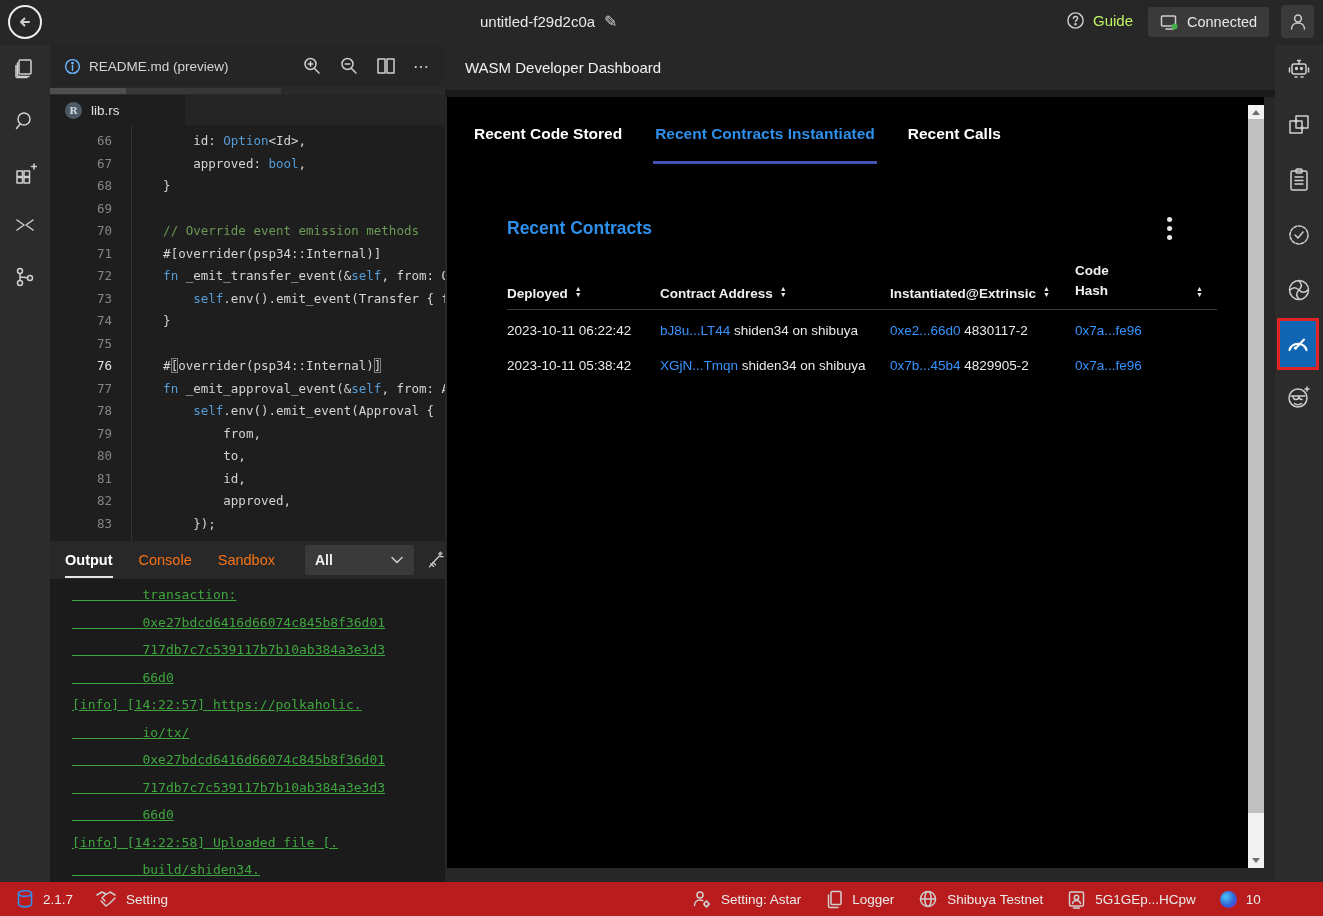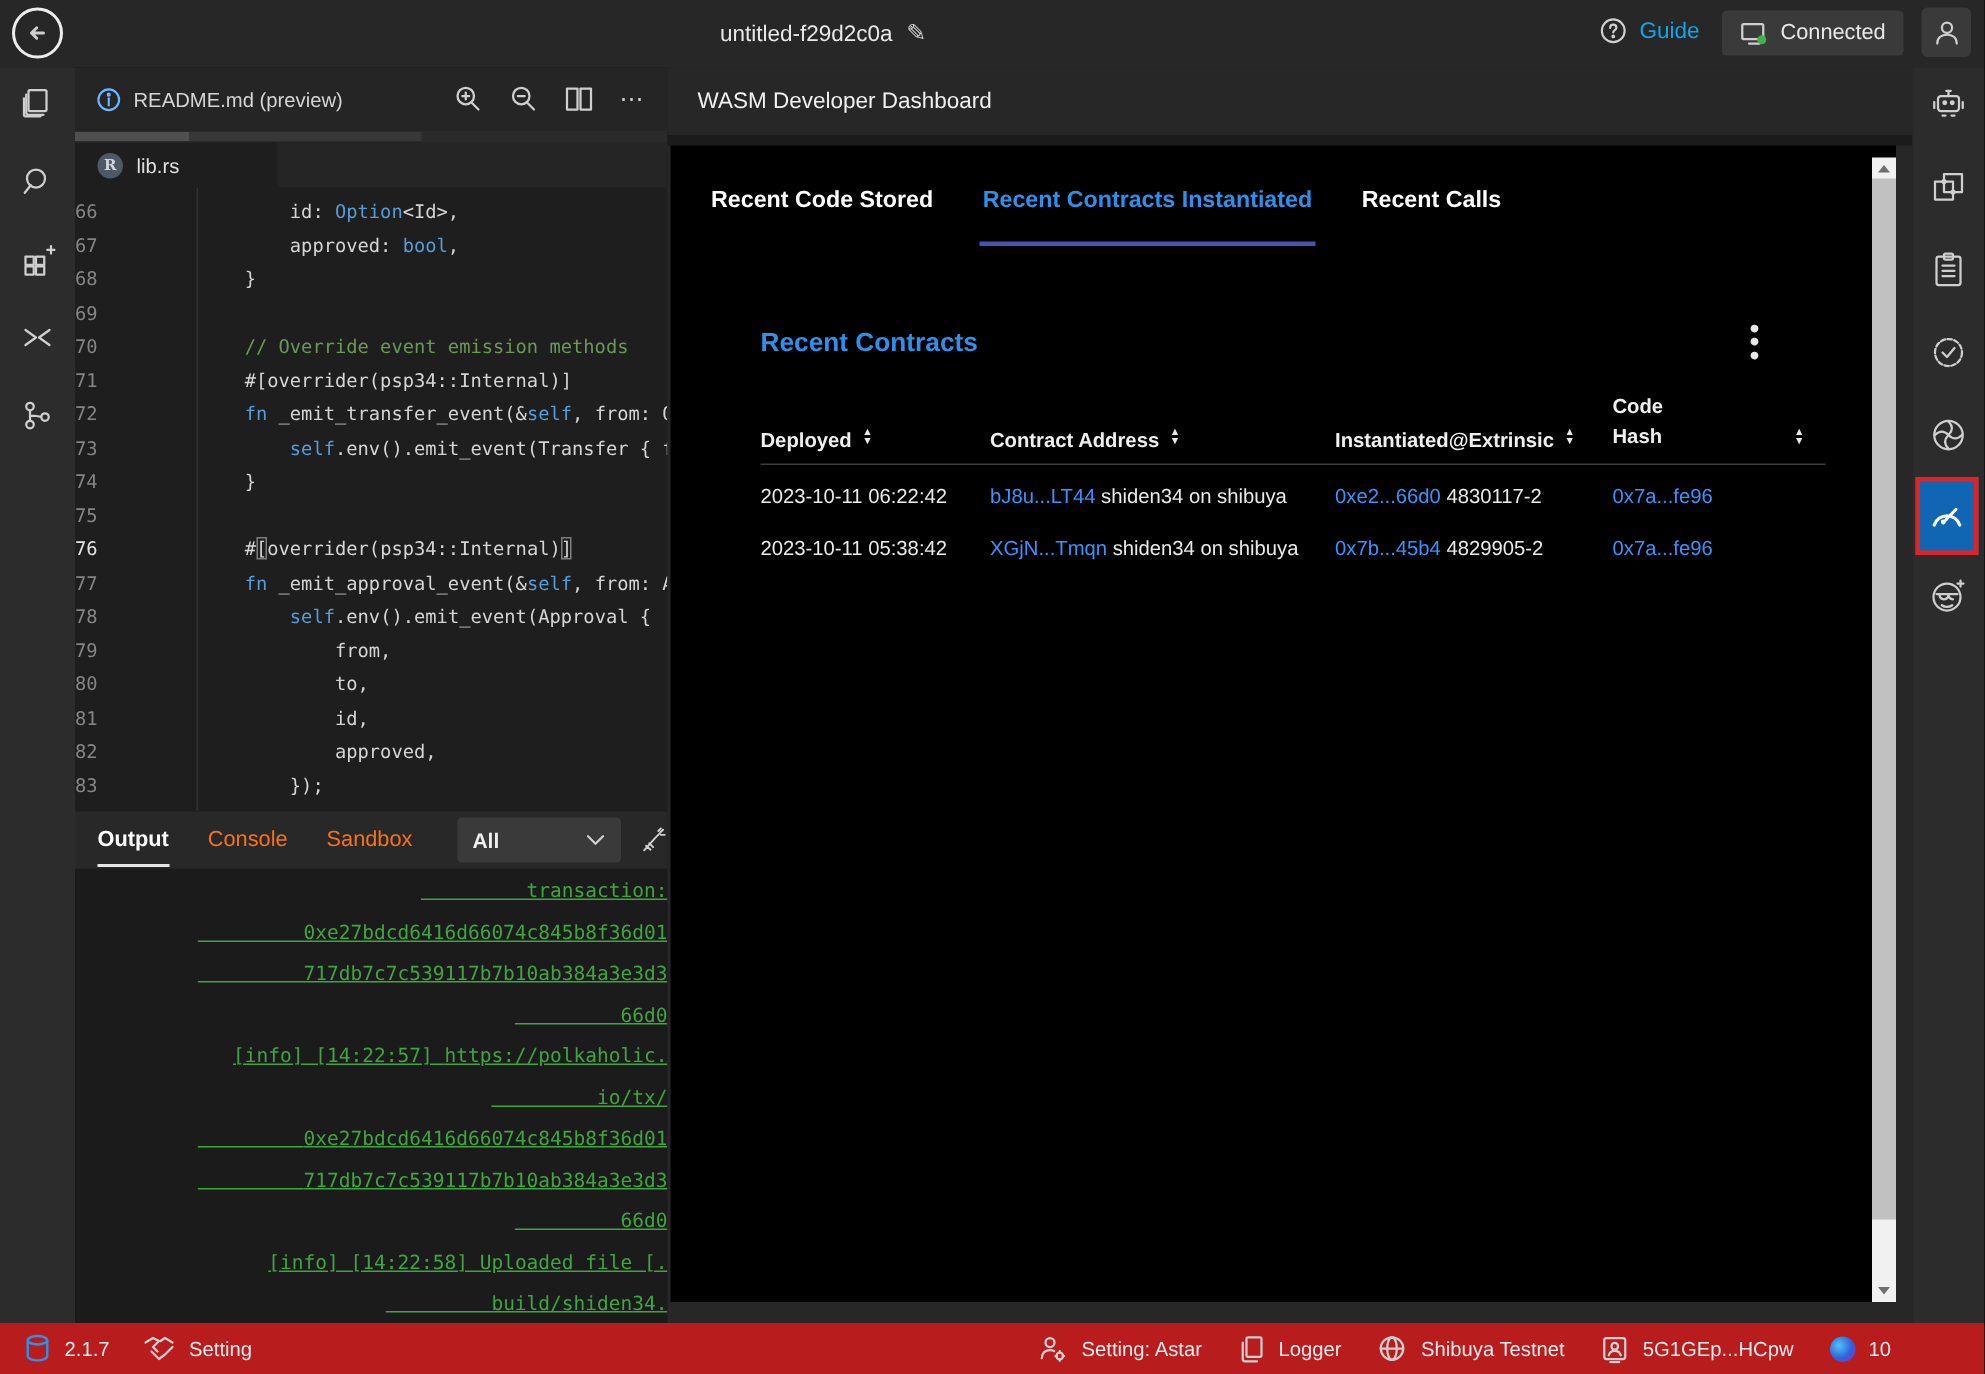--- a/index.html
+++ b/index.html
@@ -7,21 +7,21 @@
        font-family:"Liberation Sans",sans-serif;color:#d7d7d7;}
   svg{display:block;}
   .ic{stroke:#cfcfcf;fill:none;stroke-width:1.5;stroke-linecap:round;stroke-linejoin:round;}
 
   
   .titlebar{position:absolute;top:0;left:0;right:0;height:45px;background:#272727;}
   .back-btn{position:absolute;left:8px;top:5px;width:34px;height:34px;border:2px solid #ededed;
             border-radius:50%;display:flex;align-items:center;justify-content:center;cursor:pointer;box-sizing:border-box;}
   .win-title{position:absolute;left:480px;top:12px;font-size:15px;color:#e8e8e8;display:flex;align-items:center;gap:9px;}
   .pencil{font-size:16px;color:#d0d0d0;}
-  .guide{position:absolute;left:1066px;top:11px;display:flex;align-items:center;gap:8px;font-size:15px;color:#0ea5e9;cursor:pointer;}
+  .guide{position:absolute;left:1066px;top:11px;display:flex;align-items:center;gap:8px;font-size:15px;color:#bef264;cursor:pointer;}
   .connected{position:absolute;left:1148px;top:7px;height:30px;background:#3a3a3a;border-radius:3px;
              display:flex;align-items:center;gap:8px;padding:0 12px;font-size:14.5px;color:#e8e8e8;cursor:pointer;}
   .person-btn{position:absolute;left:1281px;top:5px;width:33px;height:33px;background:#3a3a3a;border-radius:4px;
               display:flex;align-items:center;justify-content:center;cursor:pointer;}
 
   
   .left-rail{position:absolute;top:45px;left:0;width:50px;bottom:34px;background:#2c2c2c;
              display:flex;flex-direction:column;align-items:center;padding-top:10px;gap:24px;box-sizing:border-box;}
   .rail-btn{width:28px;height:28px;display:flex;align-items:center;justify-content:center;cursor:pointer;}
 
@@ -38,29 +38,29 @@
   .file-tabbar{height:30px;background:#252526;display:flex;}
   .file-tab{width:135px;background:#1e1e1e;display:flex;align-items:center;gap:9px;padding-left:15px;
             font-size:13.5px;color:#e0e0e0;cursor:pointer;box-sizing:border-box;}
   .rust-badge{width:17px;height:17px;border-radius:50%;background:#4d5a66;color:#cfd8df;font-size:10px;font-weight:bold;
               display:flex;align-items:center;justify-content:center;font-family:"DejaVu Serif",serif;}
 
   .code-area{position:relative;height:416px;overflow:hidden;padding-top:5px;box-sizing:border-box;
              font-family:"DejaVu Sans Mono",monospace;font-size:12.5px;}
   .code-area::before{content:"";position:absolute;left:81px;top:0;bottom:0;border-left:1px solid #323232;}
   .code-line{display:flex;height:22.5px;line-height:22.5px;white-space:pre;}
-  .ln{width:62px;color:#858585;flex:none;}
+  .ln{width:62px;text-align:right;color:#858585;flex:none;}
   .ln.active{color:#e3e3e3;}
   .ct{margin-left:21px;color:#d4d4d4;}
   .ct .k{color:#569cd6;}
   .ct .c{color:#6a9955;}
   .ct .w{color:#d4d4d4;}
   .ct .bh{color:#d4d4d4;outline:1px solid #7e7e7e;outline-offset:-1px;}
 
-  .panel{position:absolute;left:0;right:0;top:496px;bottom:0;background:#1b1b1b;text-align:right;}
+  .panel{position:absolute;left:0;right:0;top:496px;bottom:0;background:#1b1b1b;}
   .panel-tabs{height:38px;background:#282828;display:flex;align-items:center;padding-left:15px;position:relative;box-sizing:border-box;}
   .ptab{font-size:14.5px;color:#f97316;margin-right:26px;cursor:pointer;position:relative;height:100%;display:flex;align-items:center;}
   .ptab.active{color:#ffffff;font-weight:bold;}
   .ptab.active::after{content:"";position:absolute;left:0;right:0;bottom:1px;height:2px;background:#e7e7e7;}
   .dropdown{width:124px;height:30px;background:#3a3a3a;border-radius:3px;display:flex;align-items:center;
             padding:0 10px;box-sizing:border-box;cursor:pointer;margin-left:4px;}
   .dropdown .dval{font-size:14px;font-weight:bold;color:#f0f0f0;}
   .dropdown svg{margin-left:auto;}
   .broom{margin-left:12px;cursor:pointer;}
   .panel-content{padding:2px 0 0 22px;font-family:"DejaVu Sans Mono",monospace;font-size:13px;}

